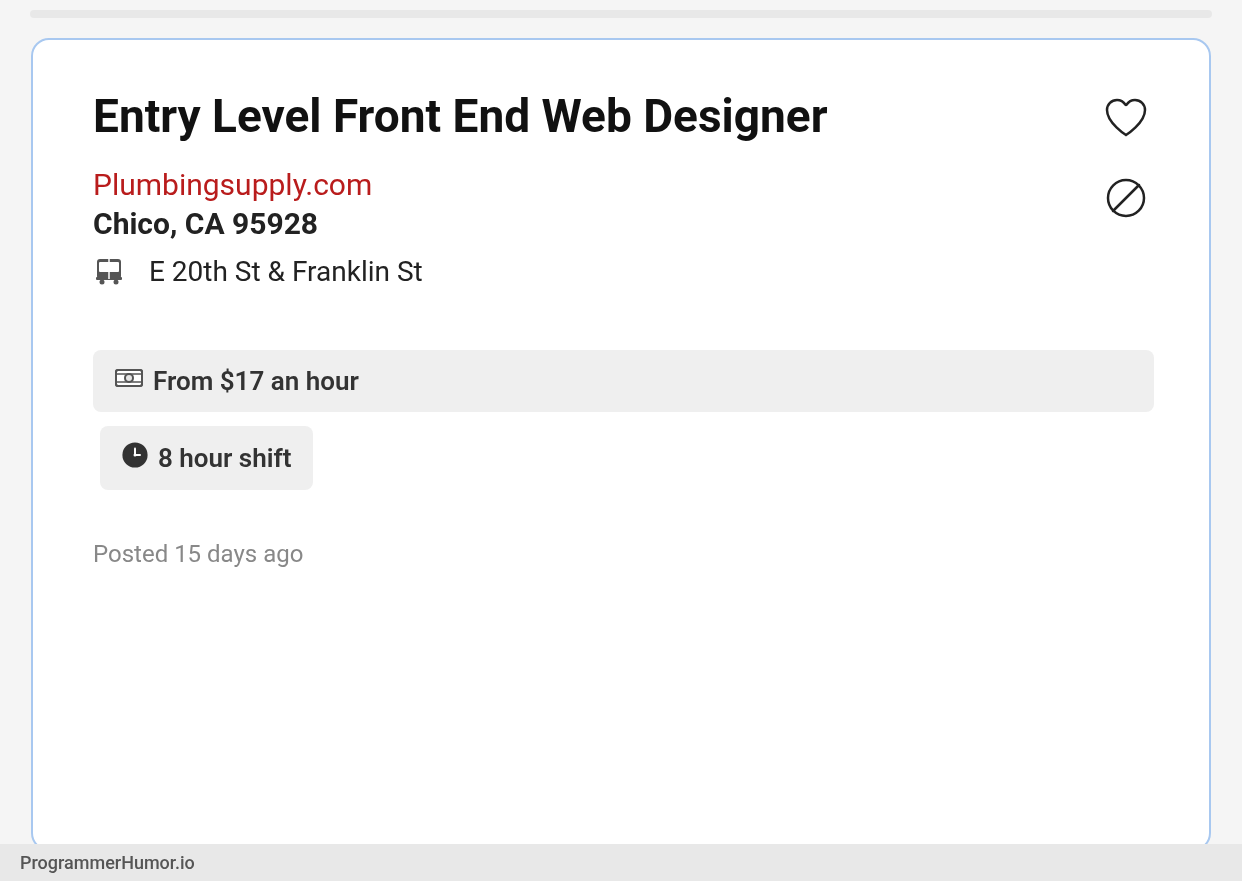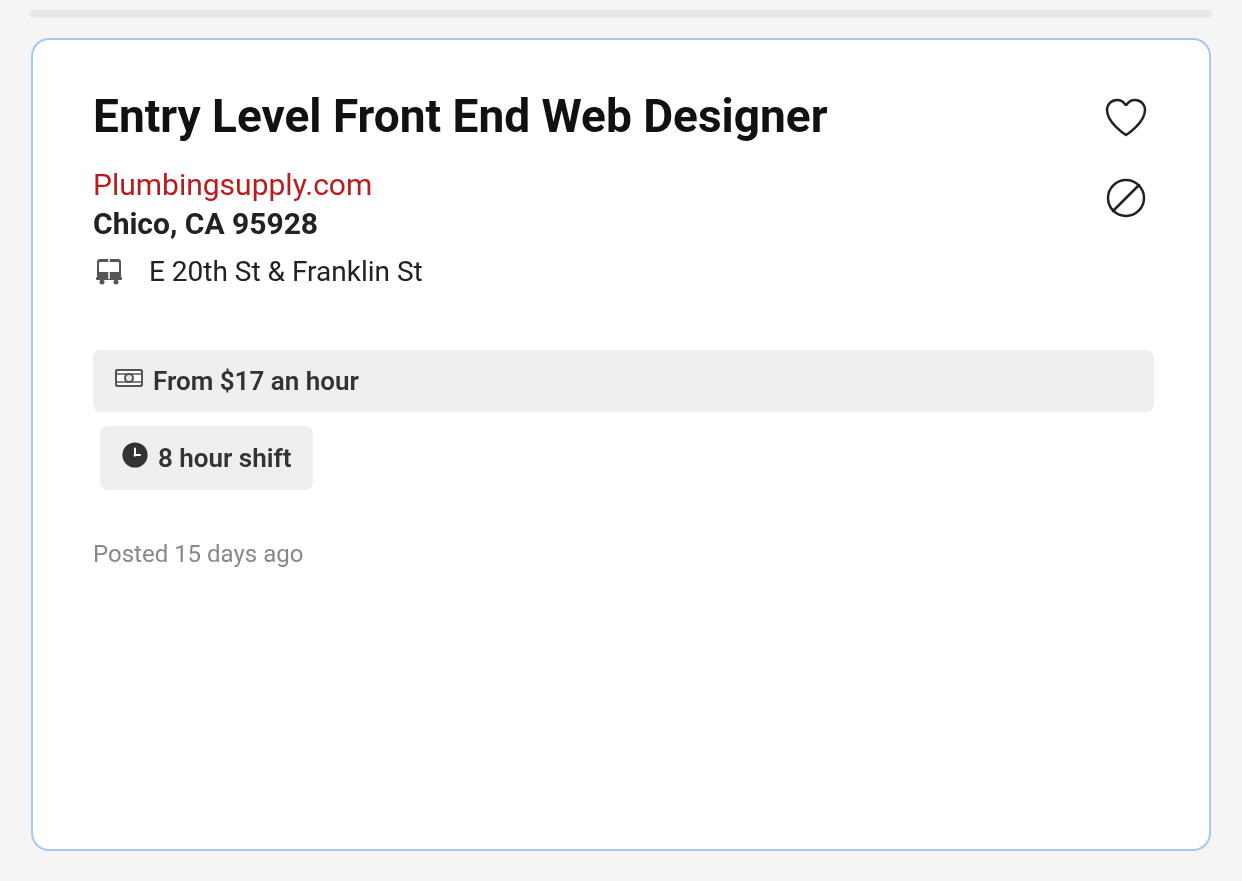--- a/index.html
+++ b/index.html
@@ -260,13 +260,16 @@
       <button class="block-btn" title="Not interested">
         <svg class="block-icon-svg" viewBox="0 0 50 50" fill="none" xmlns="http://www.w3.org/2000/svg">
           <circle cx="25" cy="25" r="18" stroke="#222" stroke-width="2.5" fill="none"></circle>
           <line x1="12" y1="38" x2="38" y2="12" stroke="#222" stroke-width="2.5" stroke-linecap="round"></line>
         </svg>
       </button>
     </div>
 
   </div>
 
+  <div class="footer-bar">
+    <span class="footer-text">ProgrammerHumor.io</span>
+  </div>
 </div>
 
 </body></html>

